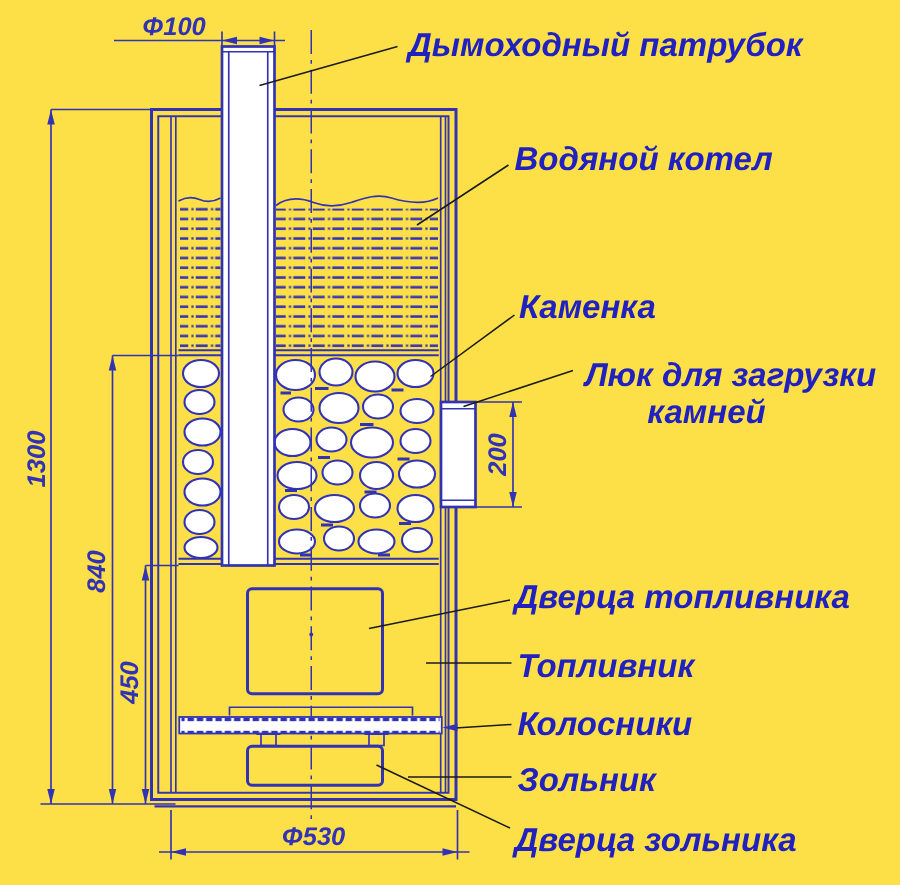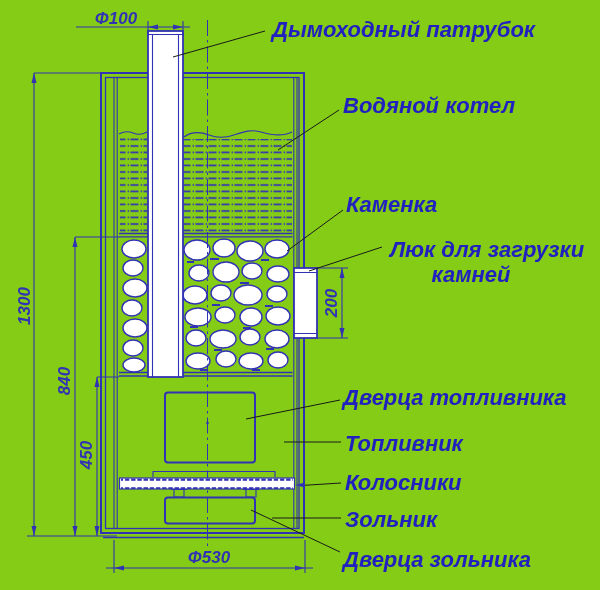--- a/index.html
+++ b/index.html
@@ -1,16 +1,16 @@
 <!DOCTYPE html>
 <html><head>
 <meta charset="utf-8">
 <style>
   html,body{margin:0;padding:0;background:#ffffff;}
-  #stage{position:relative;width:600px;height:590px;background:#84cc16;overflow:hidden;
+  #stage{position:relative;width:600px;height:590px;background:#fde047;overflow:hidden;
          font-family:"Liberation Sans",sans-serif;}
   svg{display:block;}
   .ln{stroke:#3232b4;fill:none;stroke-width:1.3;}
   .ln2{stroke:#3232b4;fill:none;stroke-width:2;}
   .ln15{stroke:#3232b4;fill:none;stroke-width:1.5;}
   .thin{stroke:#3232b4;fill:none;stroke-width:1.1;}
   .blk{stroke:#1a1a1a;fill:none;stroke-width:1;}
   .bluefill{fill:#3232b4;stroke:none;}
   .st{fill:#ffffff;stroke:#3232b4;stroke-width:1.4;}
   .sd{stroke:#3232b4;stroke-width:2;fill:none;}

